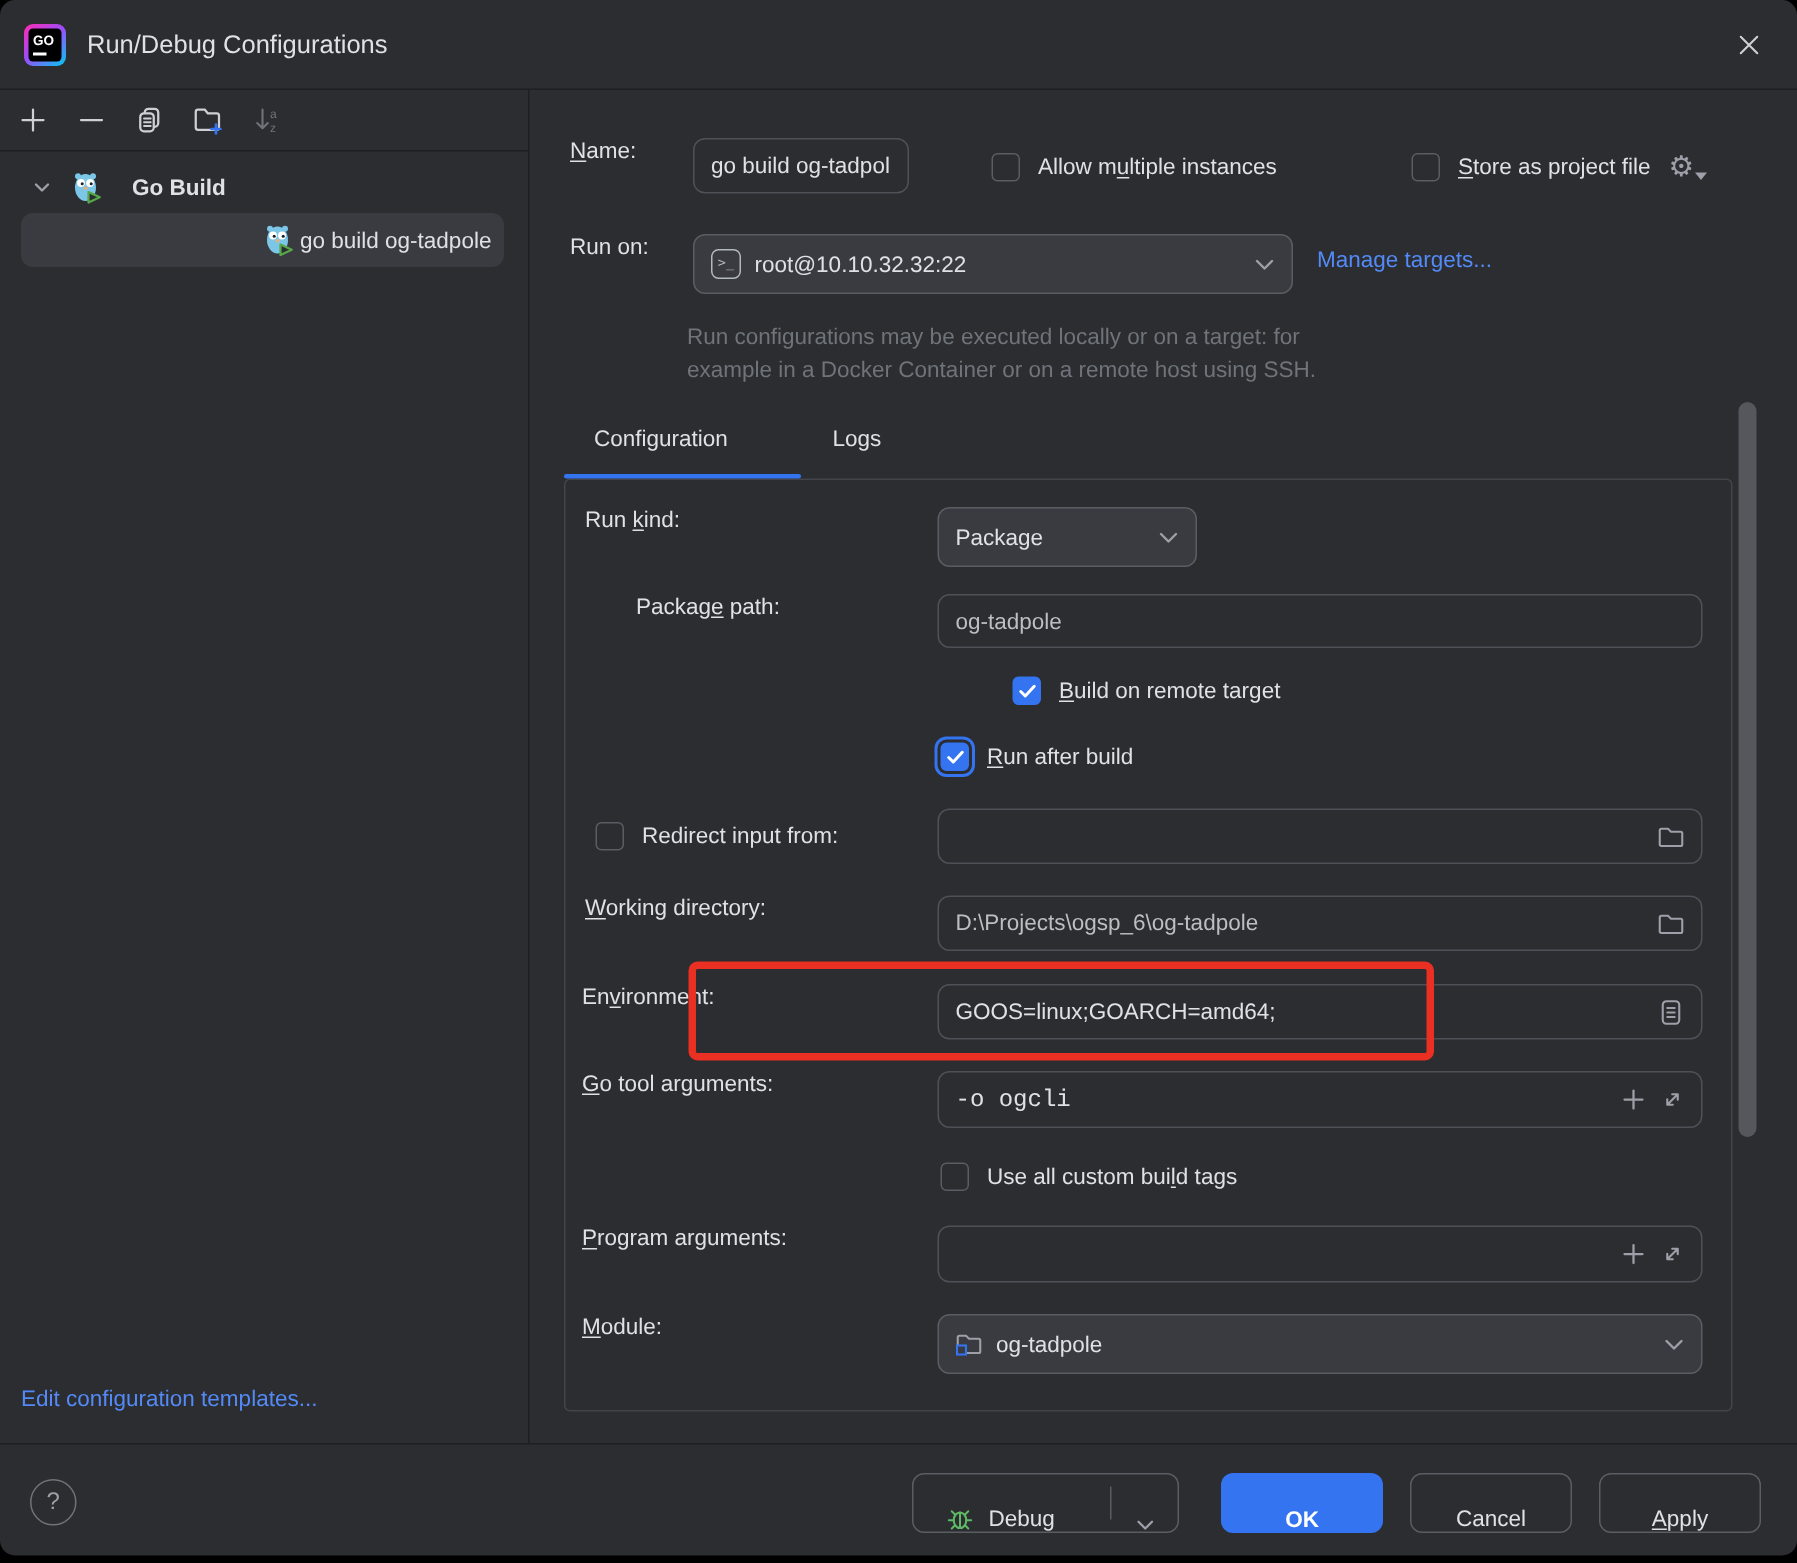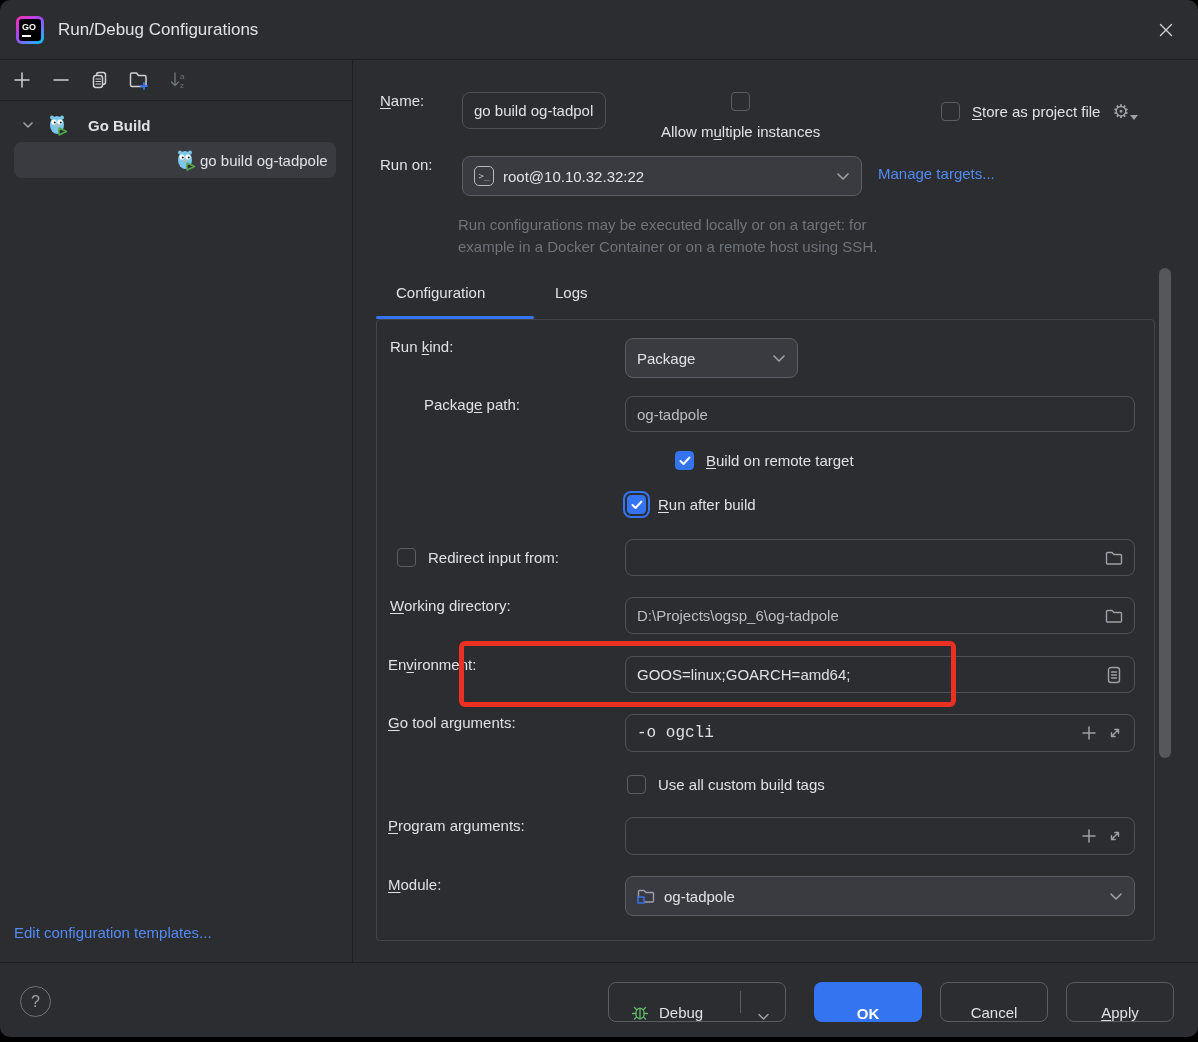--- a/index.html
+++ b/index.html
@@ -175,21 +175,21 @@
     </span>
     <span class="tree-item-label">go build og-tadpole</span>
   </div>
 
   <a class="link edit-templates">Edit configuration templates...</a>
 
   <div class="abs flexrow" style="left:380px;top:92px;height:38px;">
     <span class="lbl"><u>N</u>ame:</span>
   </div>
   <input class="name-input abs" style="left: 462px; top: 92px; width: 144px; height: 37px;" value="go build og-tadpole">
-  <div class="abs cb" style="left:661px;top:92px;height:38px;flex-direction:column;">
+  <div class="abs cb" style="left:661px;top:92px;height:38px;">
     <span class="cb-box"></span>
     <span class="cb-label">Allow m<u>u</u>ltiple instances</span>
   </div>
   <div class="abs cb" style="left:941px;top:92px;height:38px;">
     <span class="cb-box"></span>
     <span class="cb-label"><u>S</u>tore as project file</span>
     <span class="gear" style="gap:0;display:flex;">⚙<span class="gear-tri"></span></span>
   </div>
 
   <div class="abs flexrow" style="left:380px;top:156px;height:40px;">

